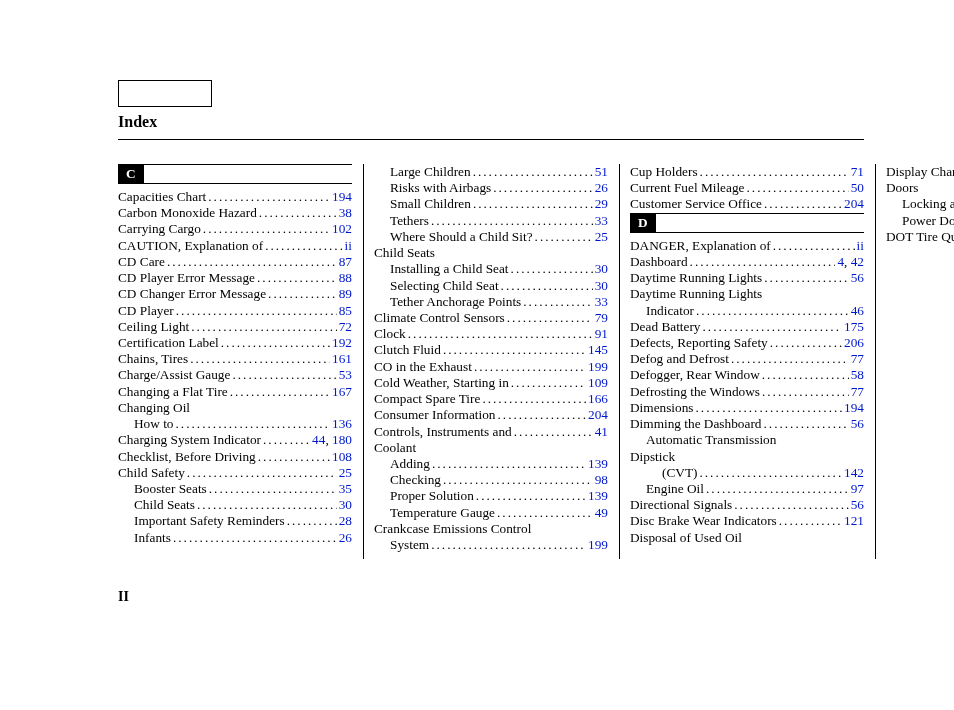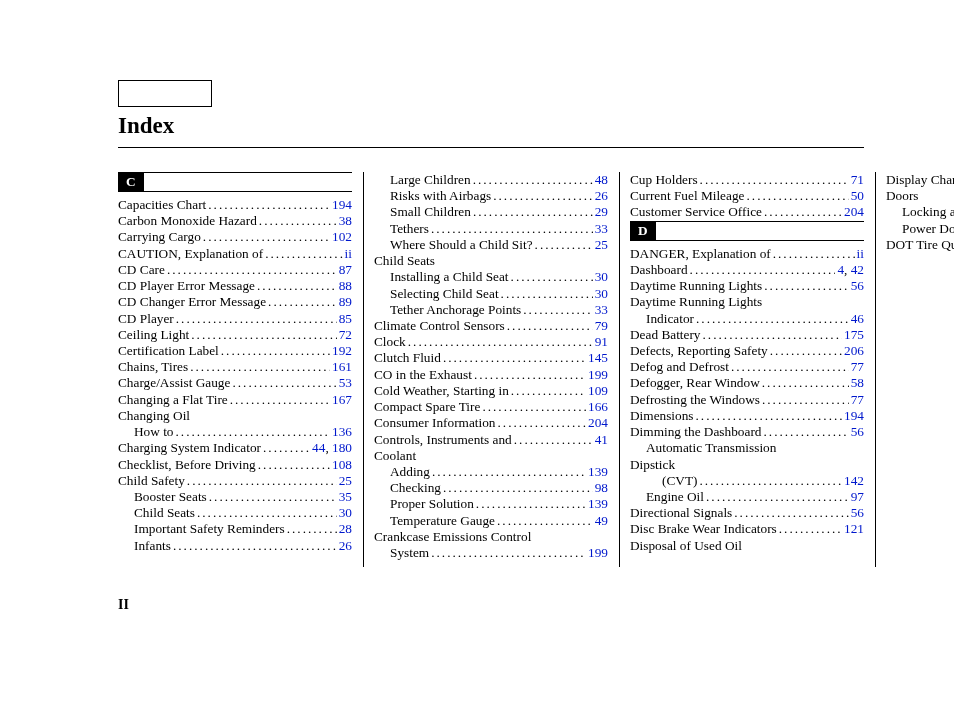--- a/index.html
+++ b/index.html
@@ -16,21 +16,21 @@
     box-sizing: border-box;
   }
   .corner-box {
     width: 92px;
     height: 25px;
     border: 1px solid #000;
     margin-bottom: 6px;
   }
   .title {
     font-weight: bold;
-    font-size: 23px;
+    font-size: 16px;
     margin: 0 0 8px 0;
   }
   .title-rule {
     border: none;
     border-top: 1px solid #000;
     margin: 0 0 24px 0;
   }
   .columns {
     column-count: 3;
     column-gap: 22px;
@@ -215,21 +215,21 @@
         <span class="pages"><a href="#">28</a></span>
       </div>
       <div class="entry indent-1">
         <span class="label">Infants</span>
         <span class="dots"></span>
         <span class="pages"><a href="#">26</a></span>
       </div>
       <div class="entry indent-1">
         <span class="label">Large Children</span>
         <span class="dots"></span>
-        <span class="pages"><a href="#">48</a></span>
+        <span class="pages"><a href="#">51</a></span>
       </div>
       <div class="entry indent-1">
         <span class="label">Risks with Airbags</span>
         <span class="dots"></span>
         <span class="pages"><a href="#">26</a></span>
       </div>
       <div class="entry indent-1">
         <span class="label">Small Children</span>
         <span class="dots"></span>
         <span class="pages"><a href="#">29</a></span>

